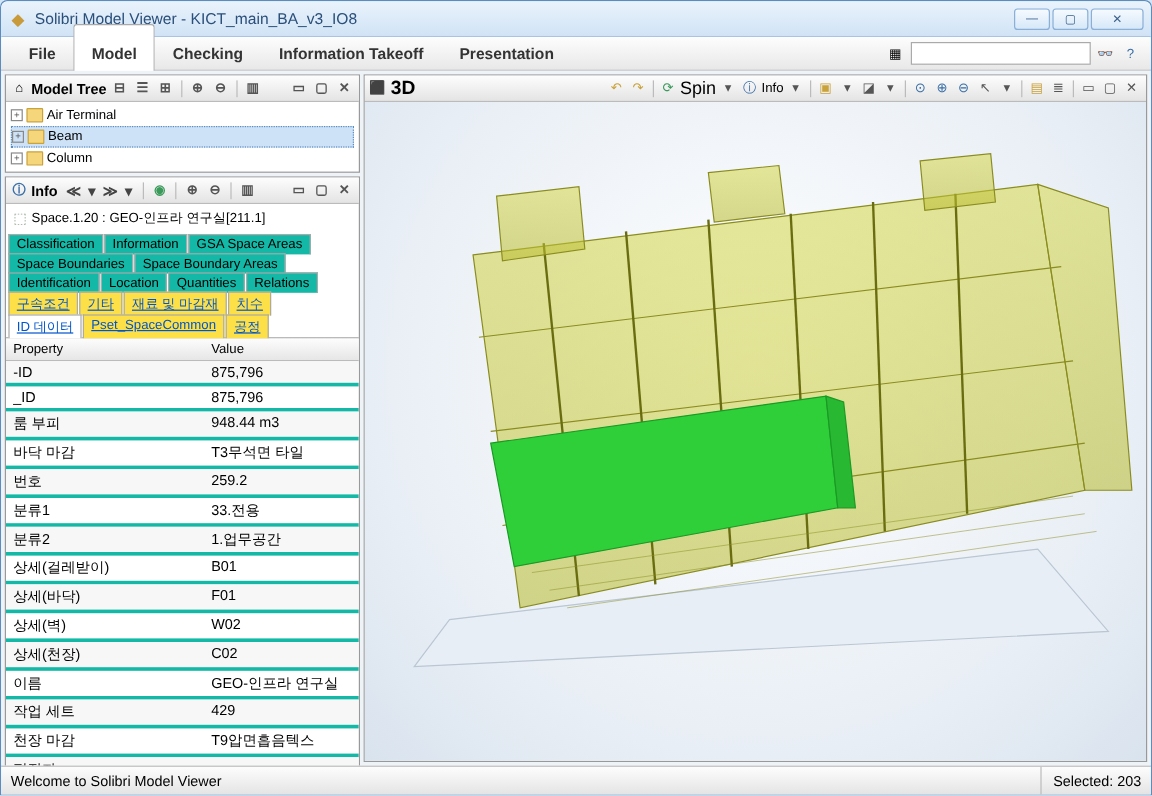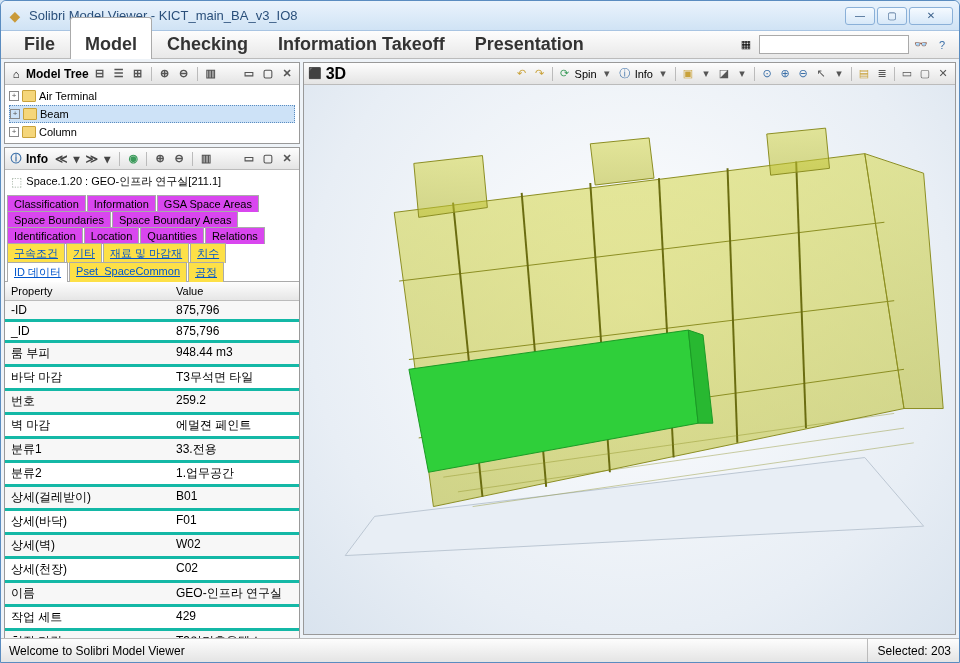--- a/index.html
+++ b/index.html
@@ -7,21 +7,21 @@
 
 .window { width: 960px; height: 663px; border: 1px solid #5a8cc0; border-radius: 6px 6px 0 0; background: #fff; display: flex; flex-direction: column; }
 .titlebar { height: 30px; background: linear-gradient(#eaf3fc, #d0e3f5); display: flex; align-items: center; padding: 0 6px; border-bottom: 1px solid #a8c4e2; border-radius: 6px 6px 0 0; }
 .titlebar .app-icon { width: 16px; height: 16px; margin-right: 6px; display: inline-flex; align-items: center; justify-content: center; font-size: 14px; color: #c99a3a; }
 .titlebar .title { color: #2a4f7a; font-size: 13px; flex: 1; }
 .winbtns { display: flex; gap: 2px; }
 .winbtn { width: 30px; height: 18px; border: 1px solid #8ab0d8; border-radius: 3px; background: linear-gradient(#f5faff, #d7e8f8); display: flex; align-items: center; justify-content: center; color: #3a5f8a; font-size: 10px; }
 .winbtn.close { width: 44px; }
 
 .menubar { height: 28px; background: linear-gradient(#fdfdfd, #e8e8e8); border-bottom: 1px solid #bbb; display: flex; align-items: center; padding: 0 8px; gap: 0; }
-.menubar .tab { padding: 16px 14px; font-size: 18px; font-weight: bold; color: #333; border: 1px solid transparent; cursor: default; }
+.menubar .tab { padding: 16px 14px; font-size: 13px; font-weight: bold; color: #333; border: 1px solid transparent; cursor: default; }
 .menubar .tab.active { background: #fff; border: 1px solid #aaa; border-bottom-color: #fff; border-radius: 3px 3px 0 0; text-align: right; }
 .menubar .spacer { flex: 1; }
 .menubar .searchbox { width: 150px; height: 19px; border: 1px solid #aaa; background: #fff; margin-left: 4px; }
 .menubar .iconbtn { width: 18px; height: 18px; display: inline-flex; align-items: center; justify-content: center; margin-left: 3px; }
 
 .maincontent { flex: 1; display: flex; background: #eef3f8; overflow: hidden; }
 .leftpanel { width: 302px; display: flex; flex-direction: column; padding: 3px; gap: 3px; }
 .panel { border: 1px solid #999; background: #fff; display: flex; flex-direction: column; }
 .panel-header { height: 22px; background: linear-gradient(#fdfdfd, #e4e4e4); border-bottom: 1px solid #bbb; display: flex; align-items: center; padding: 0 4px; gap: 3px; font-weight: bold; }
 .panel-header .title-icon { width: 14px; height: 14px; display: inline-flex; align-items: center; justify-content: center; }
@@ -37,21 +37,21 @@
 .tree-folder { width: 14px; height: 12px; background: #f5d67a; border: 1px solid #c9a23a; border-radius: 1px; }
 .tree-label { font-size: 11px; }
 
 .info-panel { flex: 1; }
 .info-nav { display: flex; align-items: center; gap: 2px; padding: 0 2px; }
 .info-nav .nav-arrow { font-size: 12px; color: #444; padding: 0 2px; }
 .info-item { padding: 4px 6px; display: flex; align-items: center; gap: 4px; }
 .info-item .cube-icon { color: #9a9; font-size: 12px; }
 
 .tabstrip { display: flex; flex-wrap: wrap; border-bottom: 1px solid #aaa; padding: 2px 2px 0 2px; gap: 0; }
-.tabstrip .ptab { padding: 2px 6px; font-size: 11px; border: 1px solid #aaa; border-bottom: none; margin-right: 1px; margin-bottom: -1px; background: #d946ef; cursor: default; }
+.tabstrip .ptab { padding: 2px 6px; font-size: 11px; border: 1px solid #aaa; border-bottom: none; margin-right: 1px; margin-bottom: -1px; background: #14b8a6; cursor: default; }
 .tabstrip .ptab.link { color: #0055cc; text-decoration: underline; background: #fde047; }
 .tabstrip .ptab.active { background: #fff; color: #0055cc; text-decoration: underline; }
 
 .proptable { flex: 1; overflow: auto; }
 .proptable .phead { display: flex; background: linear-gradient(#fdfdfd, #e6e6e6); border-bottom: 1px solid #bbb; font-size: 11px; }
 .proptable .phead .pcol { padding: 3px 6px; }
 .proptable .prow { display: flex; border-bottom: 3px solid #14b8a6; font-size: 12px; }
 .proptable .prow:nth-child(odd) { background: #f7f7f7; }
 .proptable .pcol1 { width: 165px; padding: 2px 6px; }
 .proptable .pcol2 { flex: 1; padding: 2px 6px; }
@@ -205,24 +205,20 @@
               </div>
               <div class="prow">
                 <div class="pcol1">바닥 마감</div>
                 <div class="pcol2">T3무석면 타일</div>
               </div>
               <div class="prow">
                 <div class="pcol1">번호</div>
                 <div class="pcol2">259.2</div>
               </div>
               <div class="prow">
-                <div class="pcol1">벽 마감</div>
-                <div class="pcol2">에멀젼 페인트</div>
-              </div>
-              <div class="prow">
                 <div class="pcol1">분류1</div>
                 <div class="pcol2">33.전용</div>
               </div>
               <div class="prow">
                 <div class="pcol1">분류2</div>
                 <div class="pcol2">1.업무공간</div>
               </div>
               <div class="prow">
                 <div class="pcol1">상세(걸레받이)</div>
                 <div class="pcol2">B01</div>
@@ -263,21 +259,21 @@
     <div class="rightpanel">
       <div class="viewport-panel">
         <div class="vp-header">
           <span class="title-icon" style="color:#3a9a5a">⬛</span>
           <span class="vtitle">3D</span>
           <div class="vspacer"></div>
           <span class="toolicon" style="color:#c9a23a">↶</span>
           <span class="toolicon" style="color:#c9a23a">↷</span>
           <span class="sep"></span>
           <span class="toolicon" style="color:#3a9a5a">⟳</span>
-          <span style="font-size:11px">Spin</span>
+          <span style="font-size:15px">Spin</span>
           <span class="toolicon">▾</span>
           <span class="toolicon" style="color:#3a6fa8">ⓘ</span>
           <span style="font-size:11px">Info</span>
           <span class="toolicon">▾</span>
           <span class="sep"></span>
           <span class="toolicon" style="color:#c9a23a">▣</span>
           <span class="toolicon">▾</span>
           <span class="toolicon">◪</span>
           <span class="toolicon">▾</span>
           <span class="sep"></span>

